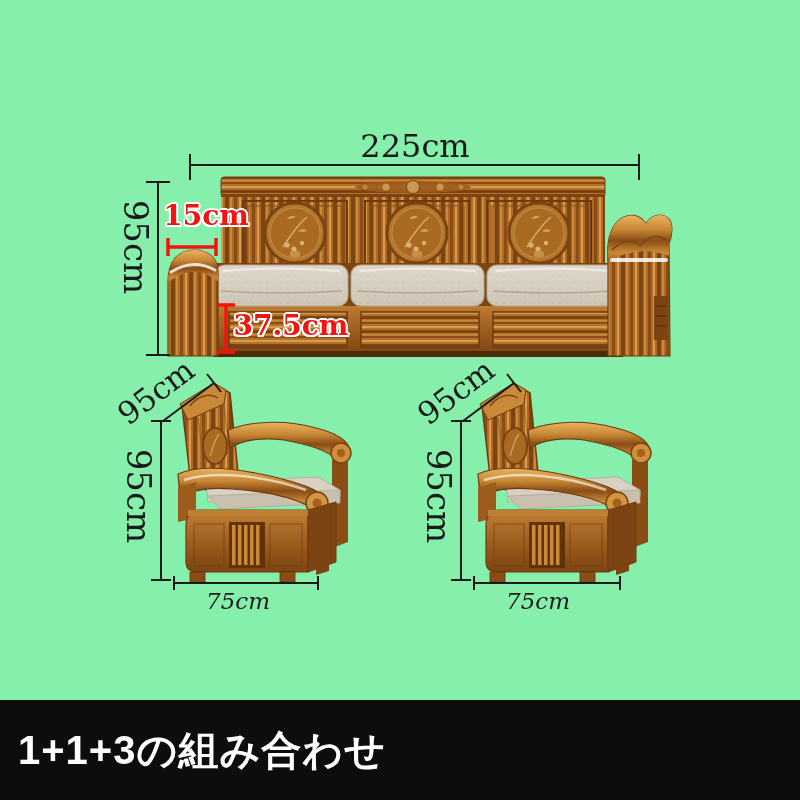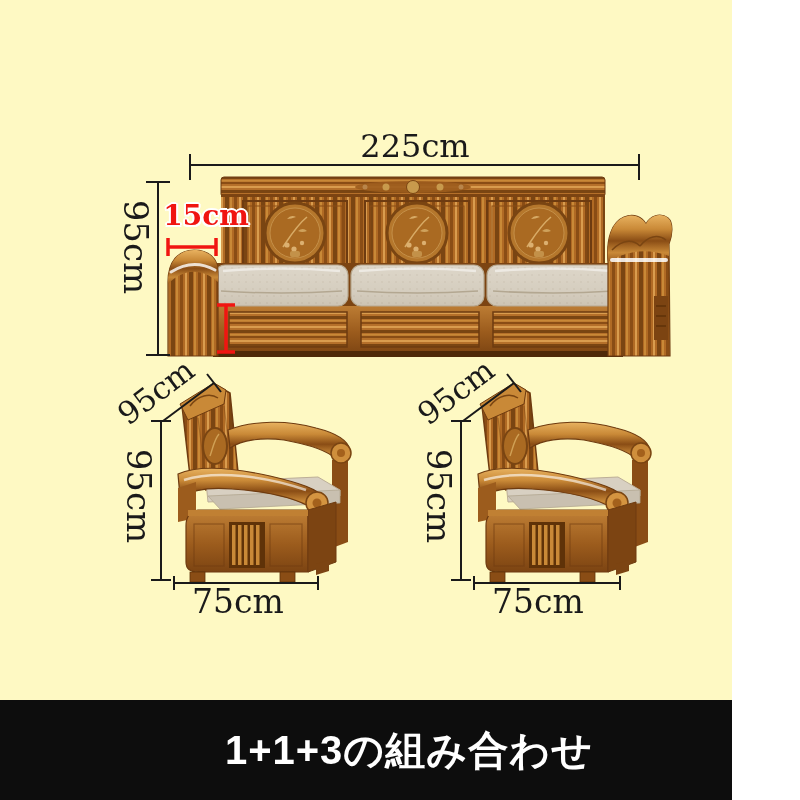--- a/index.html
+++ b/index.html
@@ -1,31 +1,31 @@
 <!DOCTYPE html>
 <html><head>
 <meta charset="utf-8">
 <style>
   html,body{margin:0;padding:0;background:#fff;}
-  .canvas{position:relative;width:732px;height:800px;background:#fef9c3;overflow:hidden;
+  .canvas{position:relative;width:800px;height:800px;background:#86efac;overflow:hidden;
           font-family:"DejaVu Serif","Liberation Serif",serif;}
   svg.scene{position:absolute;left:0;top:0;}
   .dim{position:absolute;white-space:nowrap;color:#1a1a1a;line-height:1;
        transform:translate(-50%,-50%);}
   .dim.sz32{font-size:32px;}
   .dim.sz34{font-size:34px;}
   .dim.sz31{font-size:31px;}
-  .dim.sz33{font-size:33px;}
+  .dim.sz33{font-size:23px;font-style:italic;}
   .rot90{transform:translate(-50%,-50%) rotate(90deg);}
   .rotdiag{transform:translate(-50%,-50%) rotate(-37deg);}
   .redlabel{color:#f01511;font-weight:bold;font-size:28px;
     text-shadow:-2px 0 0 #fff,2px 0 0 #fff,0 -2px 0 #fff,0 2px 0 #fff,
                 -1.5px -1.5px 0 #fff,1.5px -1.5px 0 #fff,-1.5px 1.5px 0 #fff,1.5px 1.5px 0 #fff;text-align:center;}
   .footer{position:absolute;left:0;top:700px;width:800px;height:100px;background:#0d0d0d;}
-  .footer span{display:block;width:100%;text-align:center;line-height:100px;
+  .footer span{display:block;width:100%;line-height:100px;
     font-family:"Liberation Sans","DejaVu Sans",sans-serif;font-weight:700;
     font-size:40px;color:#ffffff;letter-spacing:1px;text-indent:18px;}
 </style>
 </head>
 <body>
 
 <div class="canvas">
 
   <svg class="scene" width="800" height="800" viewBox="0 0 800 800">
     <defs>
@@ -230,20 +230,21 @@
         <path d="M226,305 V352"></path>
           <path d="M217,305 H235"></path>
           <path d="M217,352 H235"></path>
       </g>
     </g>
   </svg>
 
   <div class="dim sz32" style="left:415px;top:146px;">225cm</div>
   <div class="dim sz34 rot90" style="left:136px;top:247px;">95cm</div>
   <div class="dim redlabel" style="left:206px;top:216px;">15cm</div>
+  <div class="dim redlabel" style="left:291px;top:326px;">37.5cm</div>
 
   <div class="dim sz31 rotdiag" style="left:156px;top:392px;">95cm</div>
   <div class="dim sz34 rot90" style="left:139px;top:496px;">95cm</div>
   <div class="dim sz33" style="left:238px;top:601px;">75cm</div>
 
   <div class="dim sz31 rotdiag" style="left:456px;top:392px;">95cm</div>
   <div class="dim sz34 rot90" style="left:439px;top:496px;">95cm</div>
   <div class="dim sz33" style="left:538px;top:601px;">75cm</div>
 
   <div class="footer">

